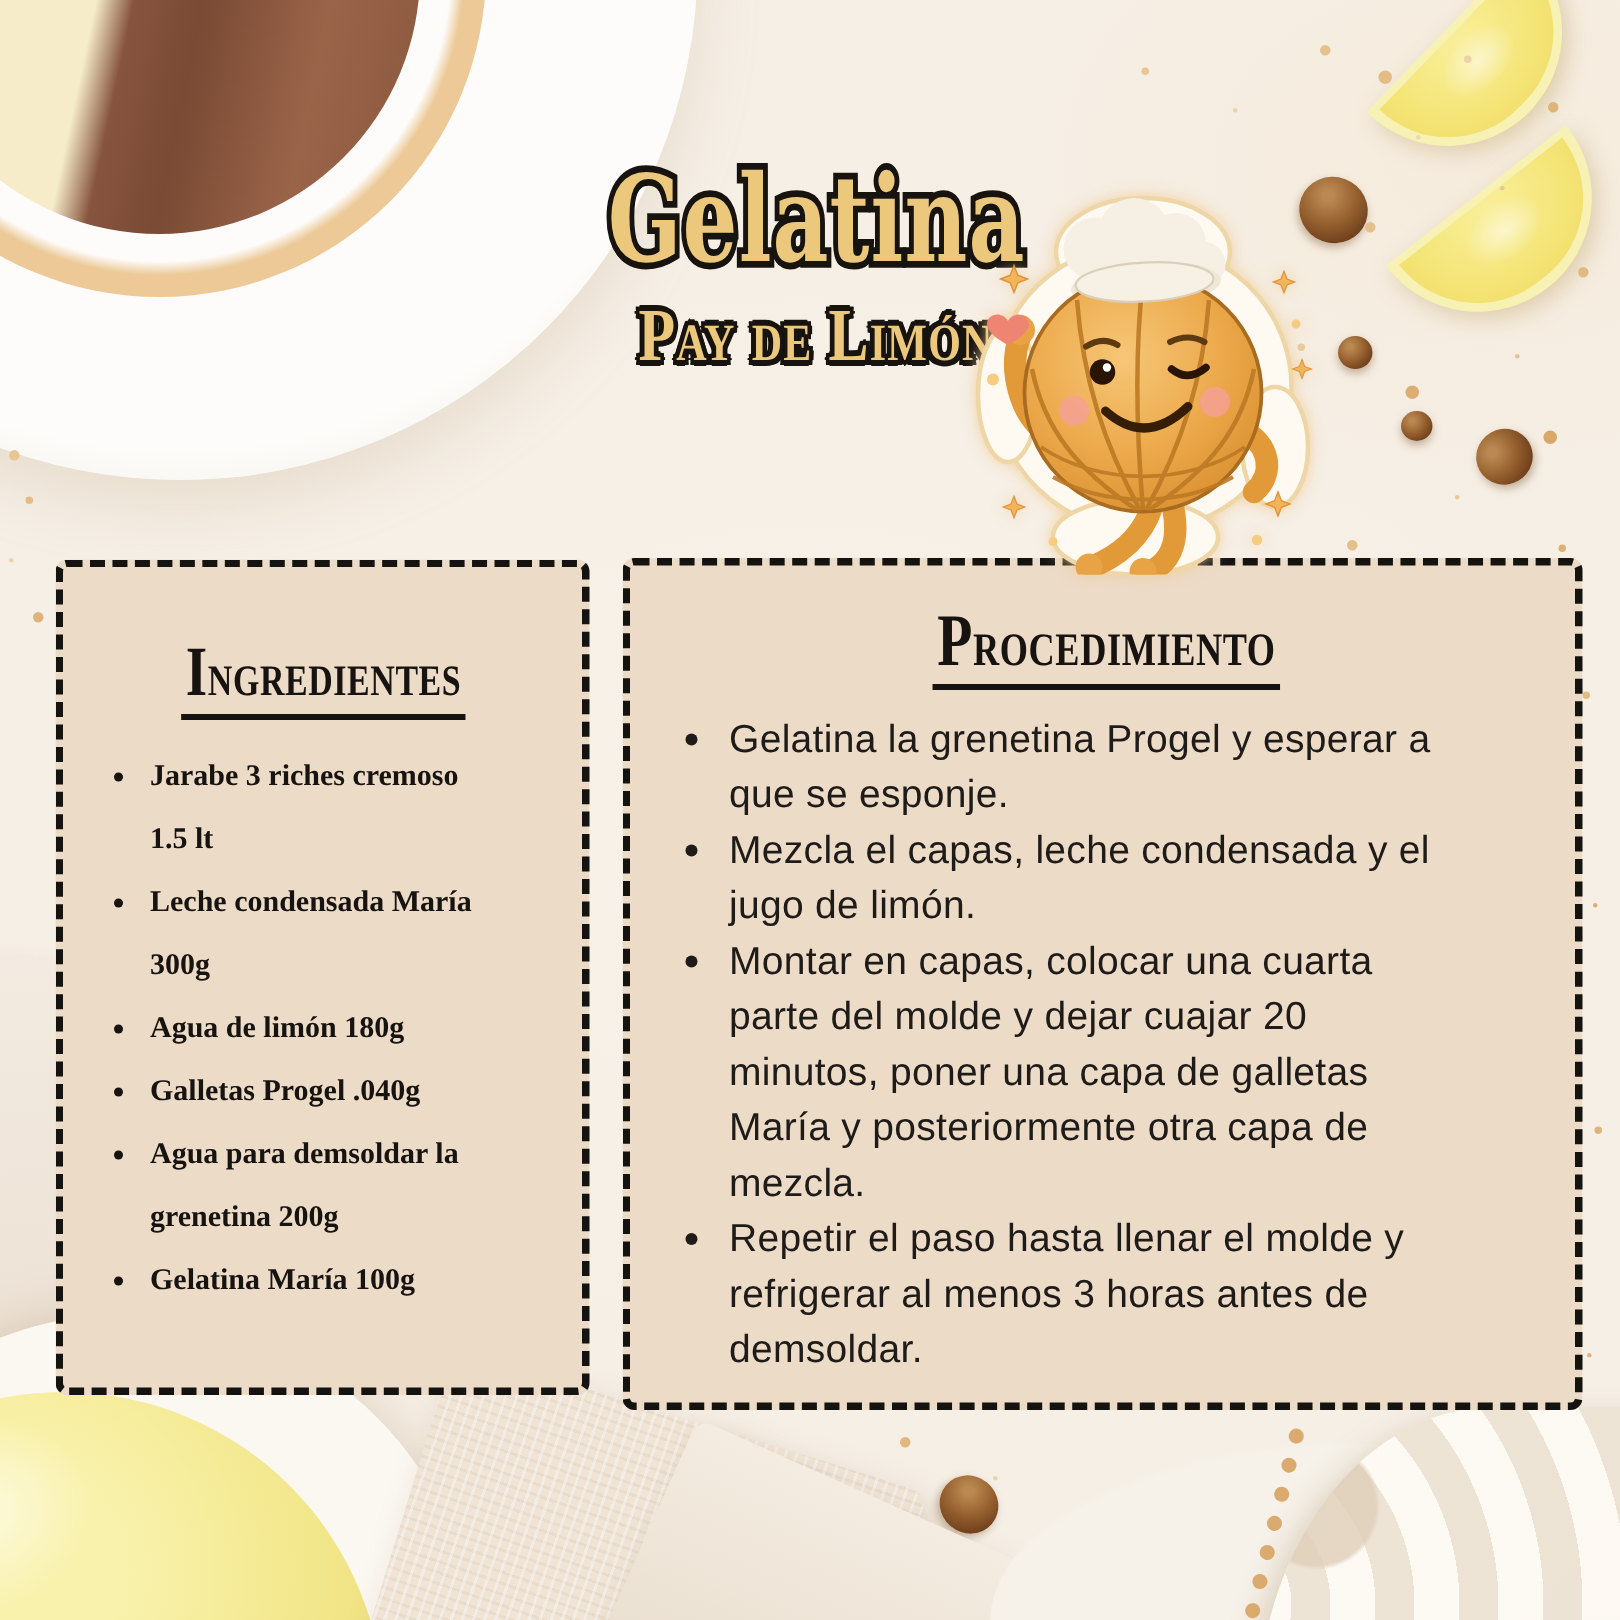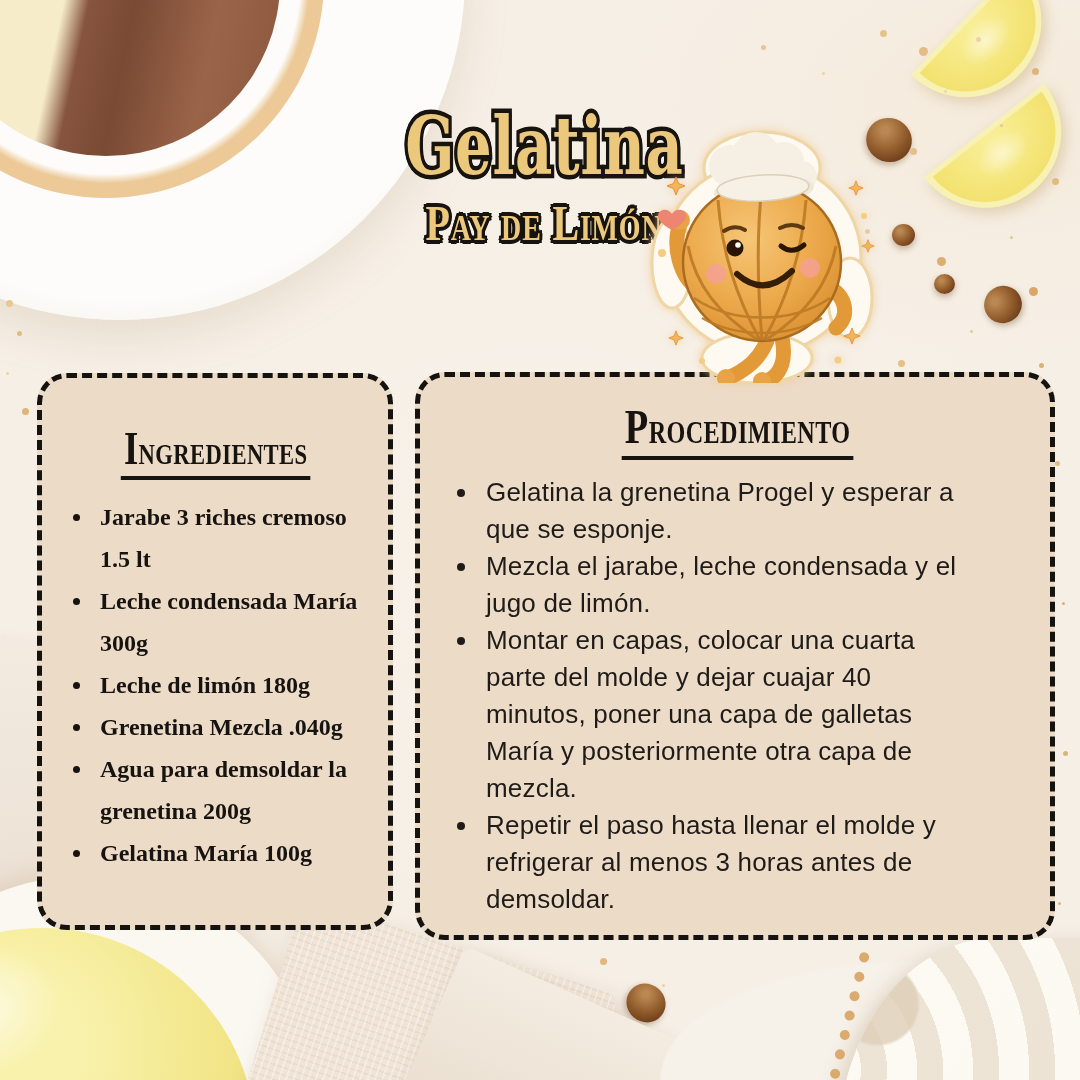--- a/index.html
+++ b/index.html
@@ -93,33 +93,33 @@
   .outline-text::before{content:attr(data-text);position:absolute;left:0;top:0;width:100%;z-index:-1;
     color:#17130e;-webkit-text-stroke:9px #17130e;
     text-shadow:3px 3px 0 #17130e,-3px 3px 0 #17130e,3px -3px 0 #17130e,-3px -3px 0 #17130e,
       0 4px 0 #17130e,0 -4px 0 #17130e,4px 0 0 #17130e,-4px 0 0 #17130e;}
   .main-title{font-family:"DejaVu Serif", serif;font-weight:700;font-size:80px;line-height:1.05;
     color:#ecc87d;transform:scaleX(.72);transform-origin:50% 50%;letter-spacing:1px;}
   .sub-title{margin-top:10px;font-family:"Liberation Serif", serif;font-weight:700;font-variant:small-caps;
     font-size:50px;line-height:1;color:#ecc87d;transform:scaleX(.8);transform-origin:50% 50%;letter-spacing:1px;}
   .sub-title.outline-text::before{-webkit-text-stroke:6px #17130e;}
   
-  .card{position:absolute;z-index:2;background:#ecdbc7;border:5px dashed #141310;border-radius:30px;
+  .card{position:absolute;z-index:2;background:#ecdbc7;border:5px dashed #141310;border-radius:8px;
     box-sizing:border-box;}
   .card-ing{left:37px;top:373px;width:356px;height:557px;padding:46px 14px 0 16px;}
   .card-proc{left:415px;top:372px;width:640px;height:568px;padding:24px 26px 0 32px;}
   .card-head-row{text-align:center;}
   .card-heading{display:inline-block;font-family:"Liberation Serif", serif;font-weight:700;
     font-variant:small-caps;color:#171310;border-bottom:4px solid #171310;padding:0 4px 3px 4px;
     transform:scaleX(.78);transform-origin:50% 50%;letter-spacing:.5px;line-height:1.05;}
   .card-ing .card-heading{font-size:42px;}
   .card-proc .card-heading{font-size:44px;}
   .card-ing .card-heading::first-letter,.card-proc .card-heading::first-letter{font-size:1.12em;}
   ul.ing-list{margin:16px 0 0 0;padding:0 0 0 36px;list-style:disc outside;}
-  ul.ing-list li{font-family:"Liberation Serif", serif;font-weight:700;font-size:24px;line-height:42px;
+  ul.ing-list li{font-family:"Liberation Serif", serif;font-weight:700;font-size:20px;line-height:42px;
     color:#171310;white-space:pre-line;padding-left:6px;}
   ul.proc-list{margin:14px 0 0 0;padding:0 0 0 28px;list-style:disc outside;}
   ul.proc-list li{font-family:"Liberation Sans", sans-serif;font-weight:400;font-size:26px;line-height:37px;
     color:#1e1b18;white-space:pre-line;padding-left:6px;letter-spacing:.2px;}
   
   .mascot{position:absolute;left:642px;top:128px;z-index:4;
     filter:drop-shadow(0 0 5px rgba(240,205,150,.85));}
 </style>
 </head>
 <body>
@@ -232,39 +232,39 @@
 
   <div class="card card-ing">
     <div class="card-head-row">
       <div class="card-heading">Ingredientes</div>
     </div>
     <ul class="ing-list">
       <li>Jarabe 3  riches cremoso
 1.5 lt</li>
       <li>Leche condensada María
 300g</li>
-      <li>Leche de limón 180g</li>
-      <li>Grenetina Mezcla .040g</li>
+      <li>Agua de limón 180g</li>
+      <li>Galletas Progel .040g</li>
       <li>Agua para demsoldar la
 grenetina 200g</li>
       <li>Gelatina María 100g</li>
     </ul>
   </div>
 
   <div class="card card-proc">
     <div class="card-head-row">
       <div class="card-heading">Procedimiento</div>
     </div>
     <ul class="proc-list">
       <li>Gelatina la grenetina Progel y esperar a
 que se esponje.</li>
-      <li>Mezcla el jarabe, leche condensada y el
+      <li>Mezcla el capas, leche condensada y el
 jugo de limón.</li>
       <li>Montar en capas, colocar una cuarta
-parte del molde y dejar cuajar 40
+parte del molde y dejar cuajar 20
 minutos, poner una capa de galletas
 María y posteriormente otra capa de
 mezcla.</li>
       <li>Repetir el paso hasta llenar el molde y
 refrigerar al menos 3 horas antes de
 demsoldar.</li>
     </ul>
   </div>
 
 </div>

